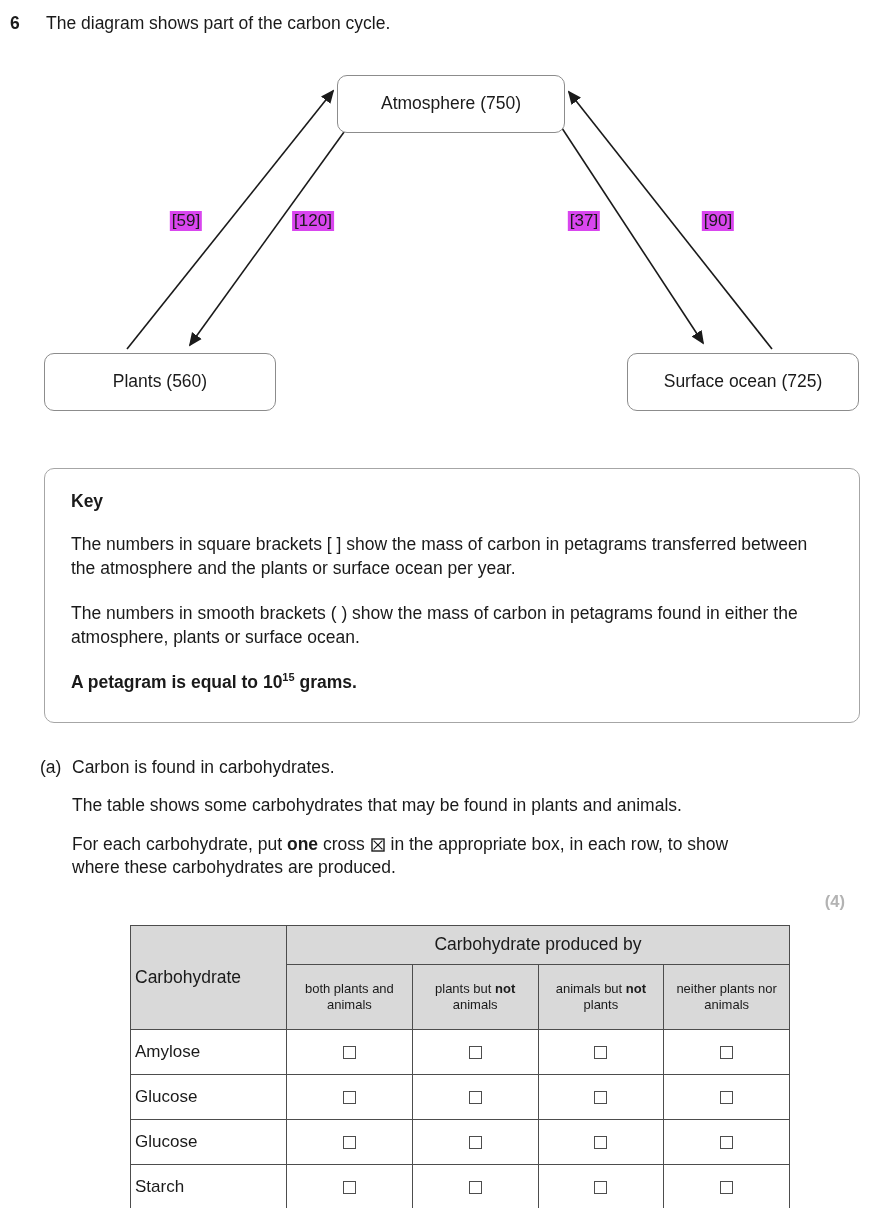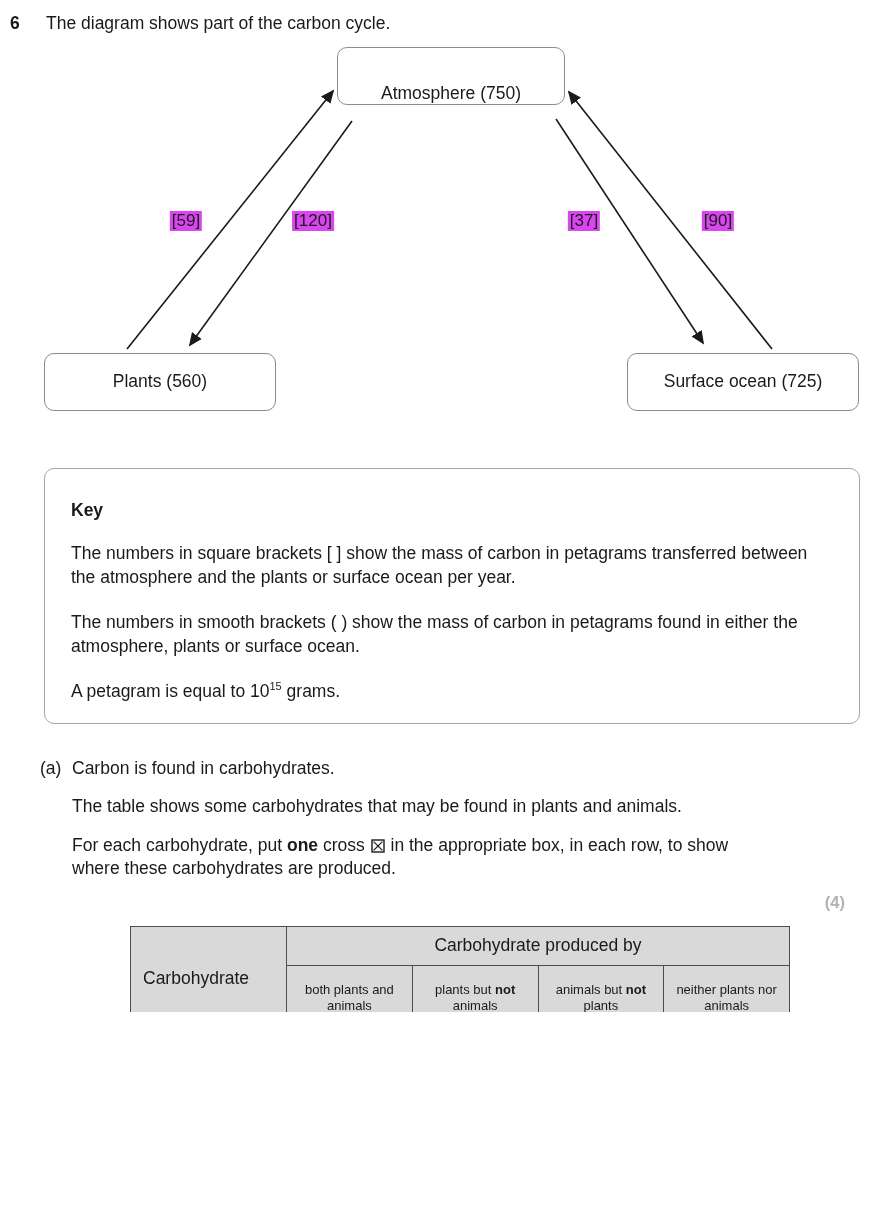--- a/index.html
+++ b/index.html
@@ -1,18 +1,18 @@
 <!DOCTYPE html>
 <html><head>
 <meta charset="utf-8">
 <style>
   html,body { margin:0; padding:0; background:#ffffff; }
   .page {
     position:relative;
-    width:888px; height:1012px;
+    width:888px; height:1208px;
     background:#ffffff;
     font-family:"Liberation Sans", sans-serif;
     color:#1a1a1a;
     box-sizing:border-box;
     padding-top:12px;
     overflow:hidden;
   }
 
   
   .q-line { padding-left:10px; font-size:17.5px; line-height:1.3; }
@@ -22,42 +22,42 @@
   .diagram { position:relative; height:395px; margin-top:8px; }
   .diagram svg.arrows { position:absolute; left:0; top:0; }
   .node {
     position:absolute;
     background:#fff;
     border:1.4px solid #8c8c8c;
     border-radius:10px;
     display:flex; align-items:center; justify-content:center;
     font-size:17.5px;
   }
-  .node-atmosphere { left:337px; top:4px;  width:226px; height:56px;align-items:flex-end; }
+  .node-atmosphere { left:337px; top:32px;  width:226px; height:56px; }
   .node-plants     { left:44px;  top:310px; width:230px; height:56px; }
   .node-ocean      { left:627px; top:310px; width:230px; height:56px; }
   .flux {
     position:absolute;
     transform:translate(-50%,-50%);
     font-size:17px;
     background:#d946ef;
     padding:0 2px;
   }
 
   
   .key-box {
     margin:30px 28px 0 44px;
     border:1.4px solid #a6a6a6;
     border-radius:10px;
-    padding:31px 26px 20px 26px;
+    padding:22px 26px 20px 26px;
     font-size:17.5px;
   }
   .key-title { font-weight:bold; margin-bottom:20px; }
   .key-box p { margin:0 0 20px 0; line-height:1.4; }
-  .key-box p:last-child { margin-bottom:0; }
+  .key-box p:last-child { margin-bottom:8px;font-weight:bold; }
   sup { font-size:11px; }
 
   
   .part-a { margin-top:34px; padding-left:40px; font-size:17.5px; }
   .pa-row { display:flex; }
   .pa-label { display:inline-block; width:32px; flex:0 0 32px; }
   .pa-indent { margin-left:32px; }
   .pa-indent p { margin:16px 0 0 0; line-height:1.32; }
   .instruction { max-width:692px; }
   .cross-glyph { vertical-align:-2px; margin:0 1px; }
@@ -74,21 +74,21 @@
   table.answers {
     margin:14px 0 0 130px;
     border-collapse:collapse;
     width:660px;
     table-layout:fixed;
     font-size:17px;
   }
   table.answers col.c1 { width:156px; }
   table.answers th, table.answers td {
     border:1.4px solid #4d4d4d;
-    padding:4px 12px;
+    padding:4px 4px;
   }
   table.answers th { background:#d9d9d9; font-weight:normal; }
   th.col1-head { font-weight:bold; text-align:left; padding-left:9px; font-size:17.5px; }
   th.group-head { font-weight:bold; text-align:center; height:30px; font-size:17.5px; }
   th.sub-head { text-align:center; font-size:13px; line-height:1.18; height:56px; vertical-align:middle; }
   td.row-label { height:36px; }
   td.answer-cell { text-align:center; height:36px; }
   .cb {
     display:inline-block;
     width:13px; height:13px;

